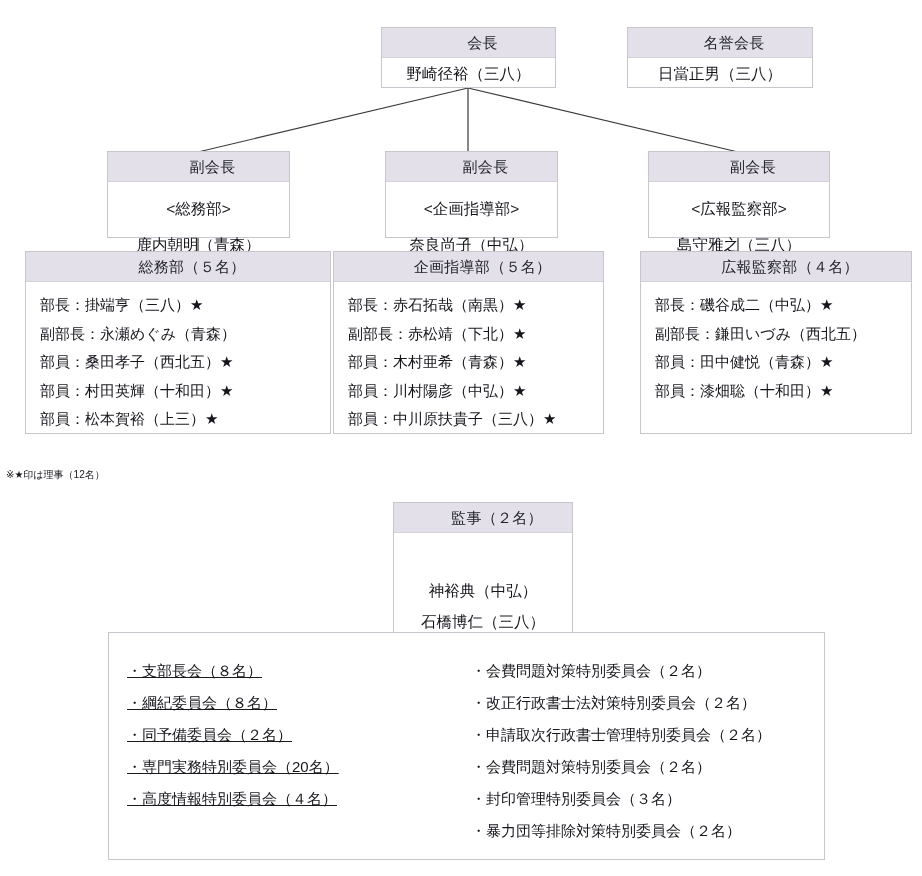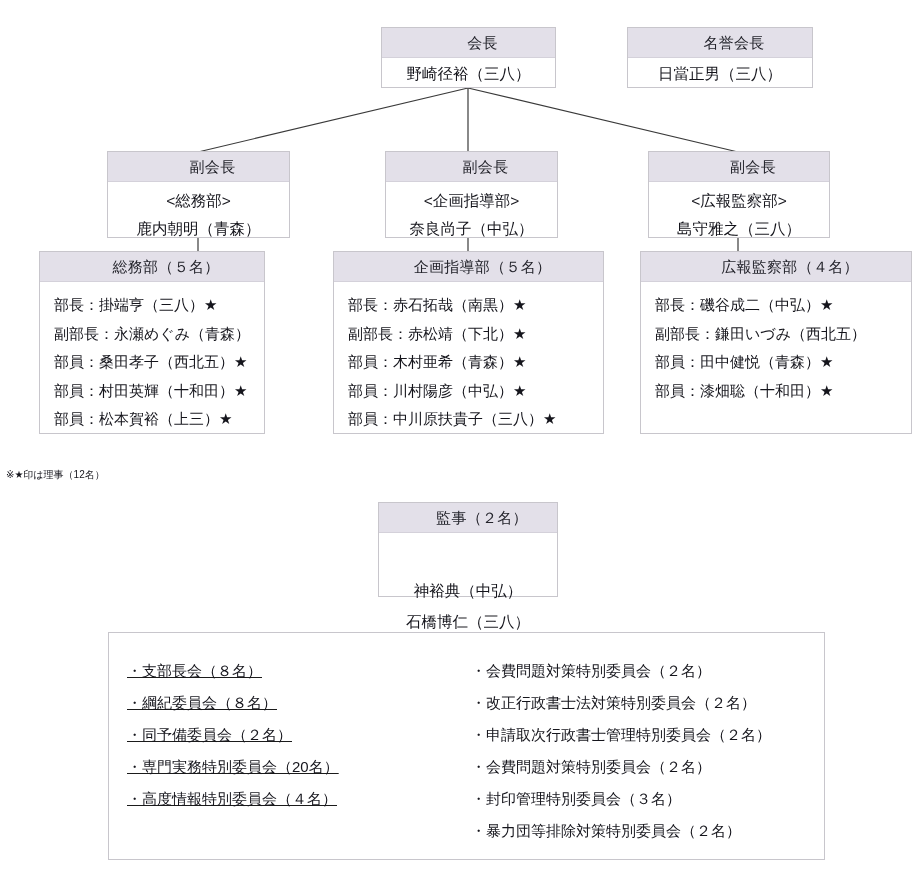--- a/index.html
+++ b/index.html
@@ -54,20 +54,21 @@
     color: #15151c;
   }
   .one-line {
     line-height: 32px;
   }
   .two-line {
     padding-top: 5px;
   }
   .two-line div {
     line-height: 28px;
+    margin-top: 8px;
   }
   .dept-body {
     text-align: left;
     padding: 9px 0 8px 14px;
   }
   .dept-body .row {
     font-size: 15px;
     line-height: 28.5px;
     white-space: nowrap;
     color: #15151c;
@@ -158,21 +159,21 @@
   </div>
 
   <div class="box" style="left:648px; top:151px; width:182px; height:87px;">
     <div class="box-head">副会長</div>
     <div class="box-body two-line">
       <div>&lt;広報監察部&gt;</div>
       <div>島守雅之（三八）</div>
     </div>
   </div>
 
-  <div class="box" style="left:39px; top:251px; width:226px; height:183px;">
+  <div class="box" style="left:25px; top:251px; width:306px; height:183px;">
     <div class="box-head">総務部（５名）</div>
     <div class="box-body dept-body">
       <div class="row">部長：掛端亨（三八）★</div>
       <div class="row">副部長：永瀬めぐみ（青森）</div>
       <div class="row">部員：桑田孝子（西北五）★</div>
       <div class="row">部員：村田英輝（十和田）★</div>
       <div class="row">部員：松本賀裕（上三）★</div>
     </div>
   </div>
 
@@ -192,21 +193,21 @@
     <div class="box-body dept-body">
       <div class="row">部長：磯谷成二（中弘）★</div>
       <div class="row">副部長：鎌田いづみ（西北五）</div>
       <div class="row">部員：田中健悦（青森）★</div>
       <div class="row">部員：漆畑聡（十和田）★</div>
     </div>
   </div>
 
   <div class="note" style="left:6px; top:468px;">※★印は理事（12名）</div>
 
-  <div class="box" style="left:378px; top:502px; width:180px; height:95px;">
+  <div class="box" style="left:393px; top:502px; width:180px; height:131px;">
     <div class="box-head">監事（２名）</div>
     <div class="box-body kanji-body">
       <div class="row">神裕典（中弘）</div>
       <div class="row">石橋博仁（三八）</div>
     </div>
   </div>
 
   <div class="committee-box" style="left:108px; top:632px; width:717px; height:228px;">
     <div class="committee-col left">
       <div class="row">・支部長会（８名）</div>

